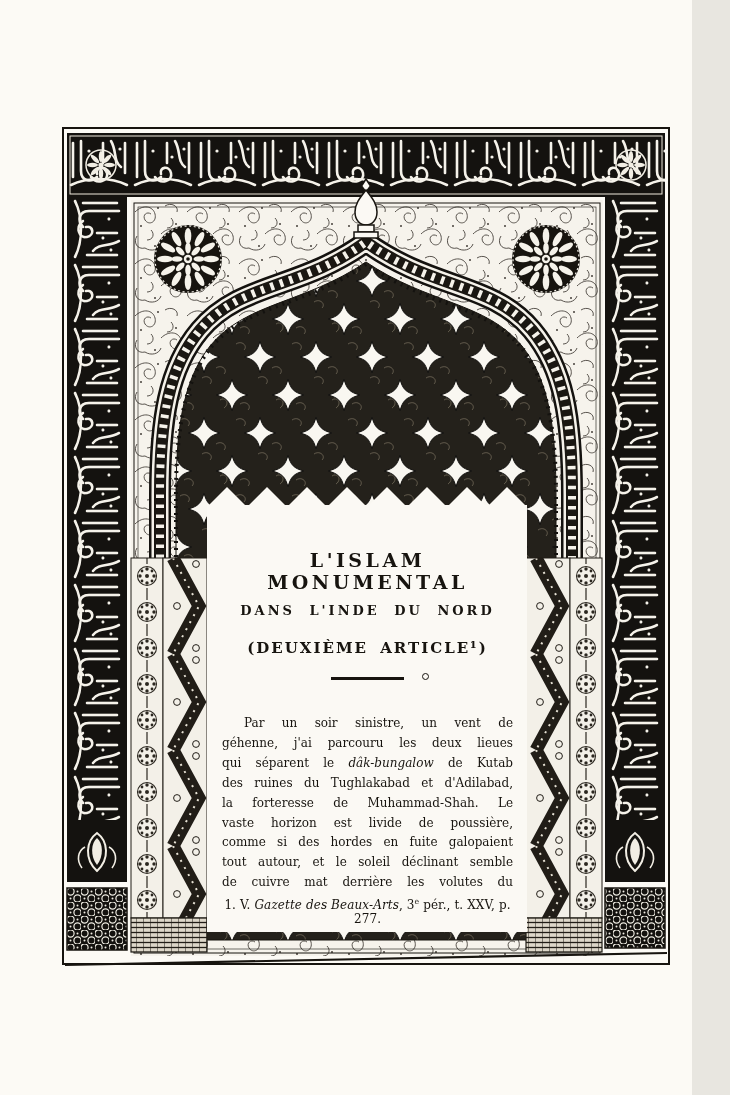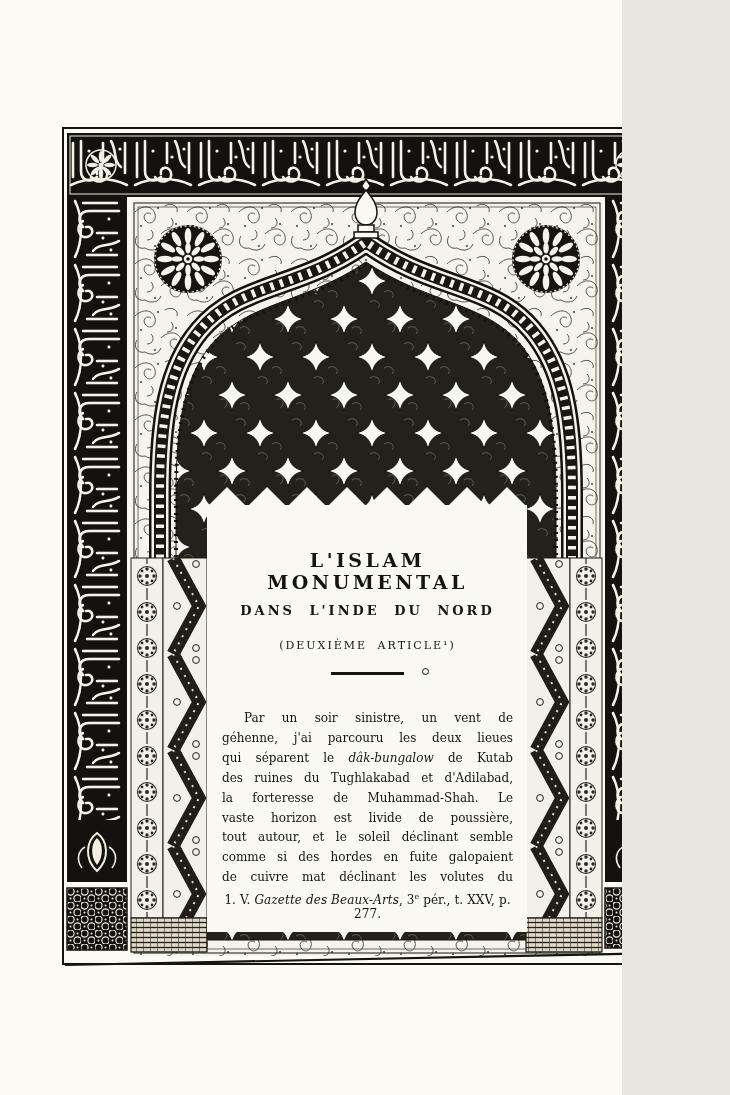--- a/index.html
+++ b/index.html
@@ -1,23 +1,23 @@
 <!DOCTYPE html>
 <html><head>
 <meta charset="utf-8">
 <style>
   html,body{margin:0;padding:0;background:#e8e6e0;}
-  .page{position:relative;width:622px;height:1095px;background:#fcfaf5;overflow:hidden;
+  .page{position:relative;width:692px;height:1095px;background:#fcfaf5;overflow:hidden;
         font-family:"DejaVu Serif",serif;color:#17140f;}
   .engraving{position:absolute;left:0;top:0;}
   .panel{position:absolute;left:207px;top:505px;width:320px;height:427px;background:#fbf9f4;}
   .panel-inner{padding:44px 14px 0 15px;}
   .title{margin:0;text-align:center;font-size:19px;font-weight:bold;letter-spacing:3.5px;word-spacing:9px;}
   .subtitle{margin:10px 0 0 0;text-align:center;font-size:13px;font-weight:bold;letter-spacing:3px;word-spacing:7px;}
-  .article-note{margin-top:21px;text-align:center;font-size:11px;font-weight:normal;letter-spacing:2px;word-spacing:5px;}
+  .article-note{margin-top:21px;text-align:center;font-size:15px;font-weight:bold;letter-spacing:2px;word-spacing:5px;}
   .divider{position:relative;margin-top:20px;height:4px;}
   .rule{width:73px;height:2.5px;background:#17140f;margin:0 auto;}
   .ring{position:absolute;right:84px;top:-4px;width:5px;height:5px;border:1.2px solid #17140f;border-radius:50%;}
   .bodytext{margin-top:33px;width:291px;font-size:12px;line-height:19.9px;}
   .bline{text-align:justify;text-align-last:justify;}
   .bline.first{padding-left:22px;}
   .footnote{margin-top:4px;text-align:center;font-size:12px;letter-spacing:0.1px;}
   .footnote sup,.bodytext sup{font-size:65%;}
   .it{font-style:italic;}
 </style>
@@ -290,21 +290,21 @@
       <div class="rule"></div>
       <div class="ring"></div>
     </div>
     <div class="bodytext">
           <div class="bline first"><span>Par un soir sinistre, un vent de</span></div>
           <div class="bline"><span>géhenne, j'ai parcouru les deux lieues</span></div>
           <div class="bline"><span>qui séparent le </span><span class="it">dâk-bungalow</span><span> de Kutab</span></div>
           <div class="bline"><span>des ruines du Tughlakabad et d'Adilabad,</span></div>
           <div class="bline"><span>la forteresse de Muhammad-Shah. Le</span></div>
           <div class="bline"><span>vaste horizon est livide de poussière,</span></div>
+          <div class="bline"><span>comme si des hordes en fuite galopaient</span></div>
           <div class="bline"><span>tout autour, et le soleil déclinant semble</span></div>
-          <div class="bline"><span>comme si des hordes en fuite galopaient</span></div>
-          <div class="bline"><span>de cuivre mat déclinant les volutes du</span></div>
+          <div class="bline"><span>de cuivre mat derrière les volutes du</span></div>
         </div>
     <div class="footnote"><span>1. V. </span><span class="it">Gazette des Beaux-Arts</span><span>, 3</span><sup>e</sup><span> pér., t. XXV, p. 277.</span></div>
   </div>
 </div>
 
 </div>
 
 </body></html>

